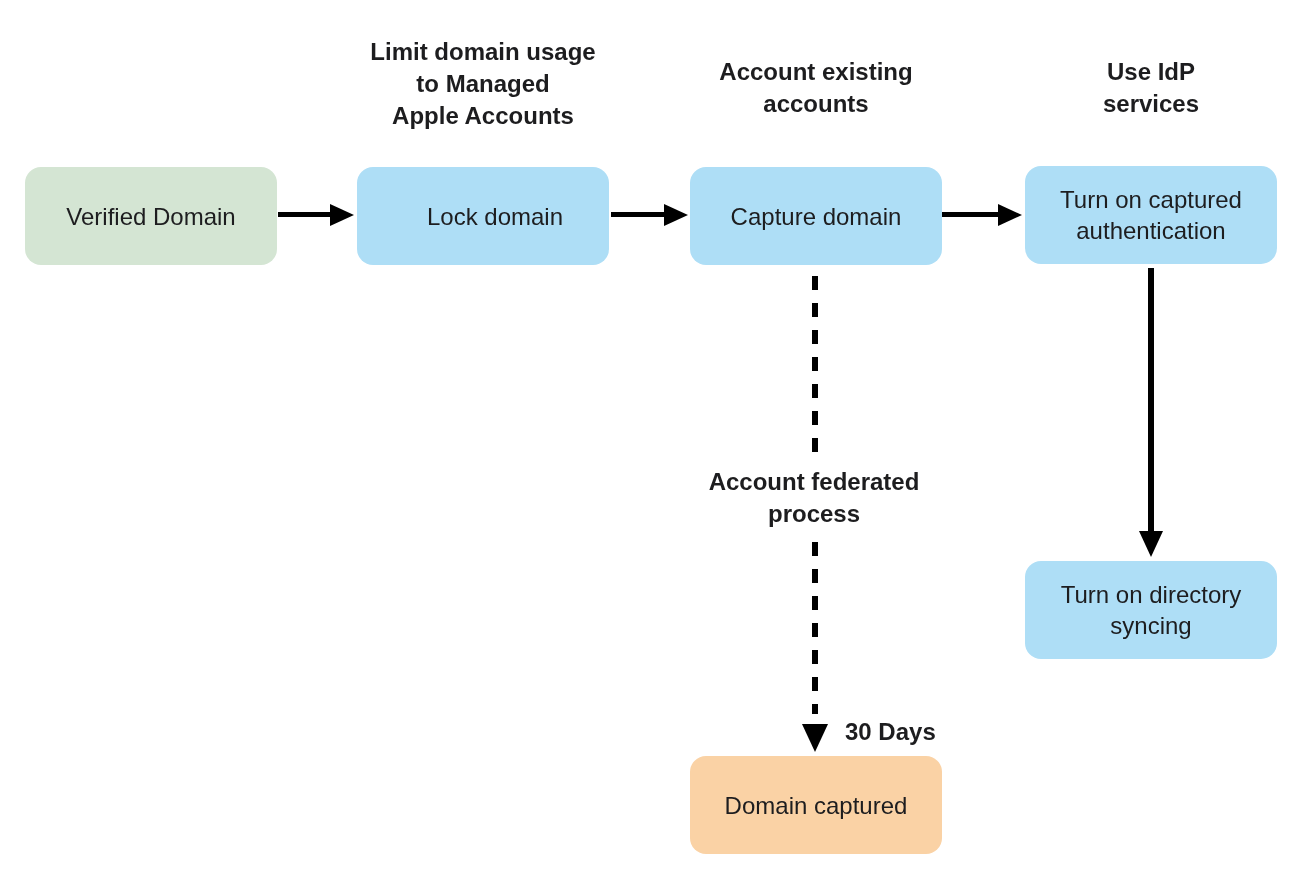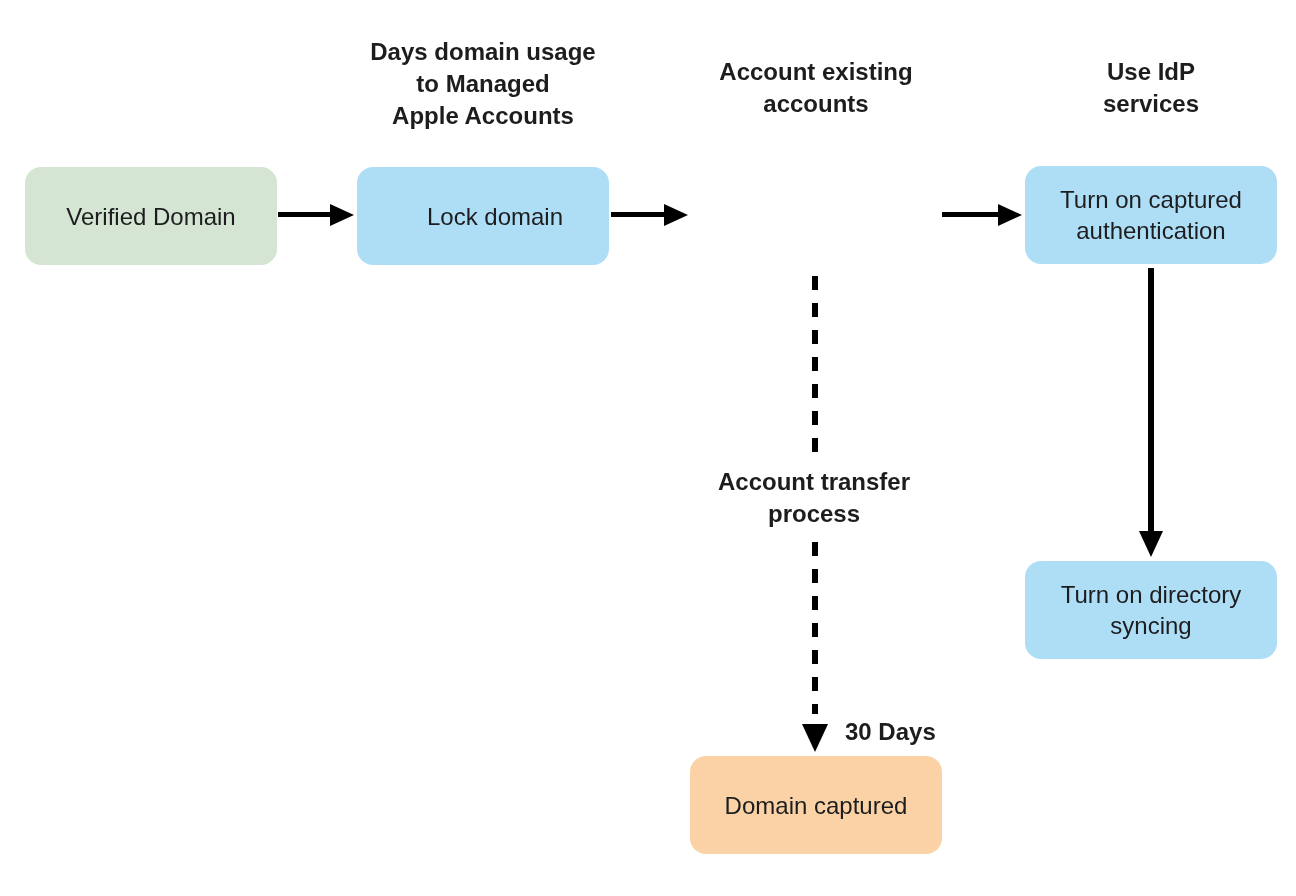--- a/index.html
+++ b/index.html
@@ -100,33 +100,34 @@
     border-top: 28px solid var(--arrow);
     border-left: 13px solid transparent;
     border-right: 13px solid transparent;
   }
 </style>
 </head>
 <body>
 
 <div class="canvas">
 
-  <div class="label" id="label-limit">Days domain usage
+  <div class="label" id="label-limit">Limit domain usage
 to Managed
 Apple Accounts</div>
   <div class="label" id="label-existing">Account existing
 accounts</div>
   <div class="label" id="label-idp">Use IdP
 services</div>
-  <div class="label" id="label-transfer">Account transfer
+  <div class="label" id="label-transfer">Account federated
 process</div>
   <div class="label" id="label-30days">30 Days</div>
 
   <div class="node green" id="node-verified">Verified Domain</div>
   <div class="node blue" id="node-lock">Lock domain</div>
+  <div class="node blue" id="node-capture">Capture domain</div>
   <div class="node blue" id="node-federated">Turn on captured
 authentication</div>
   <div class="node orange" id="node-captured">Domain captured</div>
   <div class="node blue" id="node-directory">Turn on directory
 syncing</div>
 
   <div class="arrow-h" id="arrow-1">
     <div class="shaft"></div>
     <div class="head"></div>
   </div>

